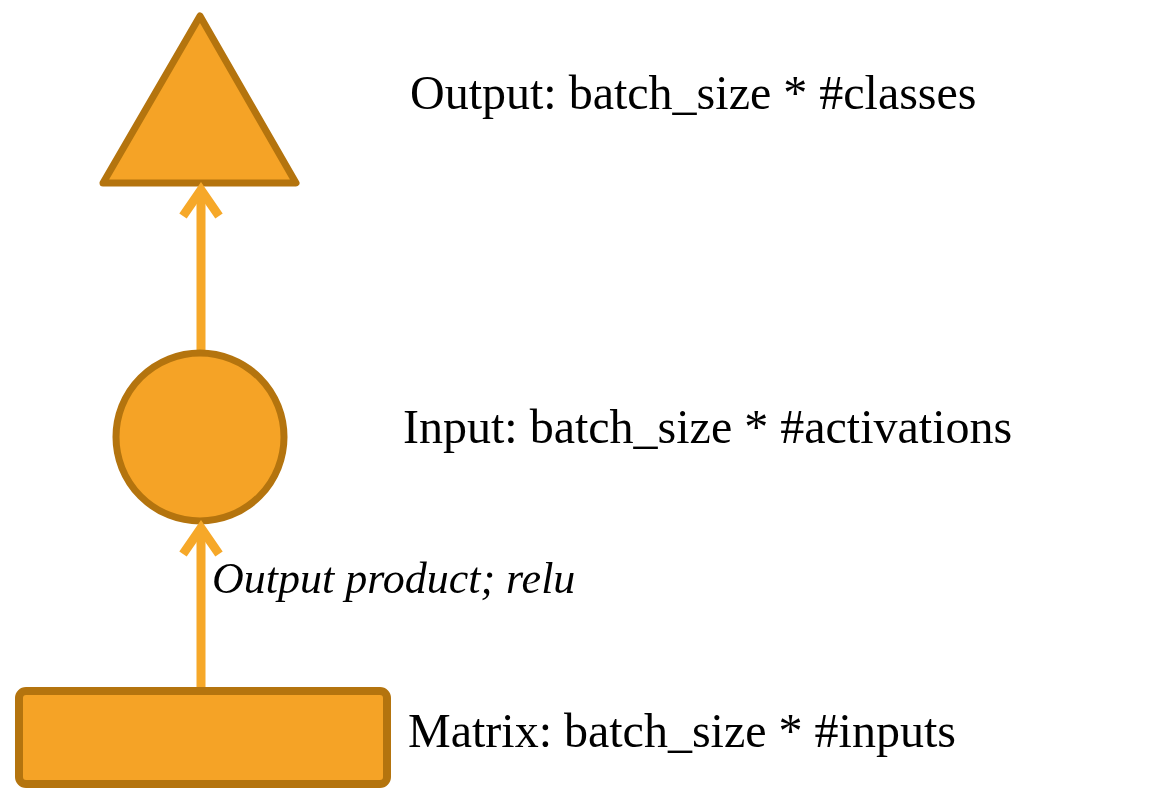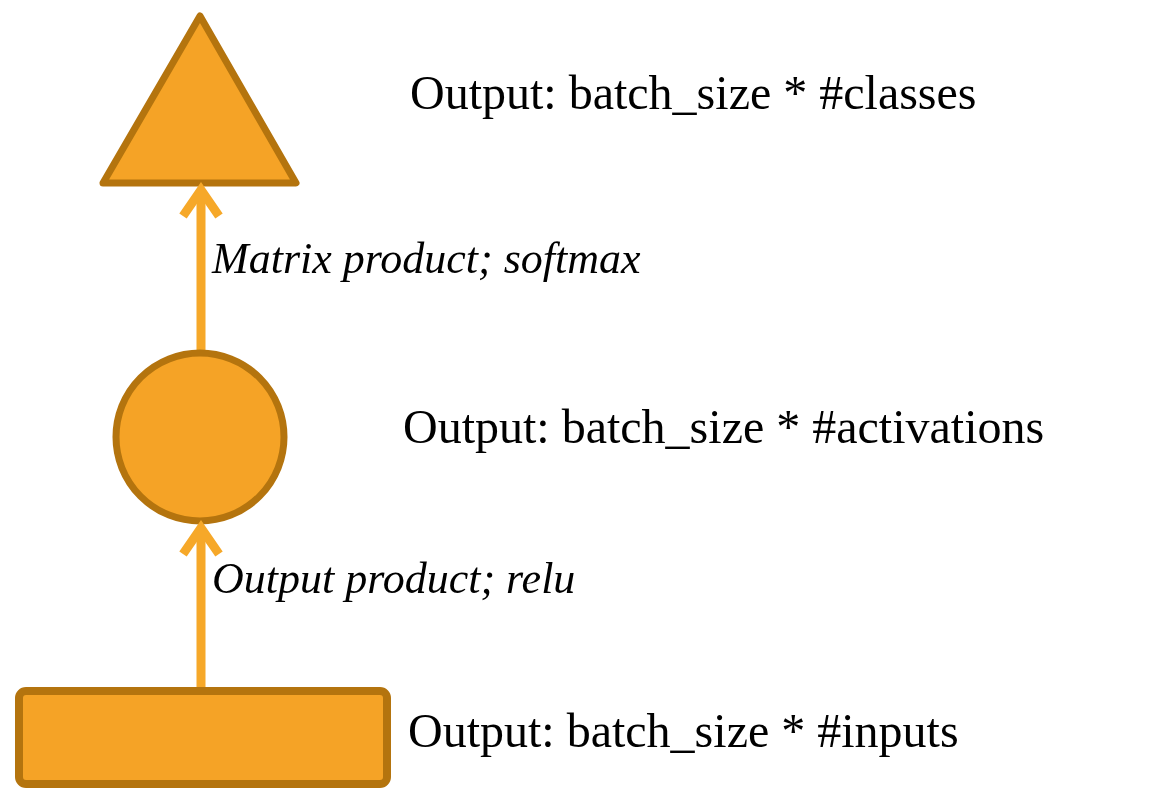--- a/index.html
+++ b/index.html
@@ -70,21 +70,20 @@
     <g class="arrow">
       <line x1="201" y1="688" x2="201" y2="530"></line>
       <path d="M 183 554 L 201 528 L 219 554"></path>
     </g>
 
     <rect class="shape rect" x="19" y="691" width="368" height="93" rx="7"></rect>
   </svg>
 
   <div class="label main" style="left:410px; top:69px">Output: batch_size * #classes</div>
 
-  <div class="label edge" style="left:212px; top:237px">Matrix product; softmax</div>
 
-  <div class="label main" style="left:403px; top:403px">Output: batch_size * #activations</div>
+  <div class="label main" style="left:403px; top:403px">Input: batch_size * #activations</div>
 
   <div class="label edge" style="left:212px; top:557px">Output product; relu</div>
 
-  <div class="label main" style="left:408px; top:707px">Output: batch_size * #inputs</div>
+  <div class="label main" style="left:408px; top:707px">Matrix: batch_size * #inputs</div>
 
 </div>
 
 </body></html>

